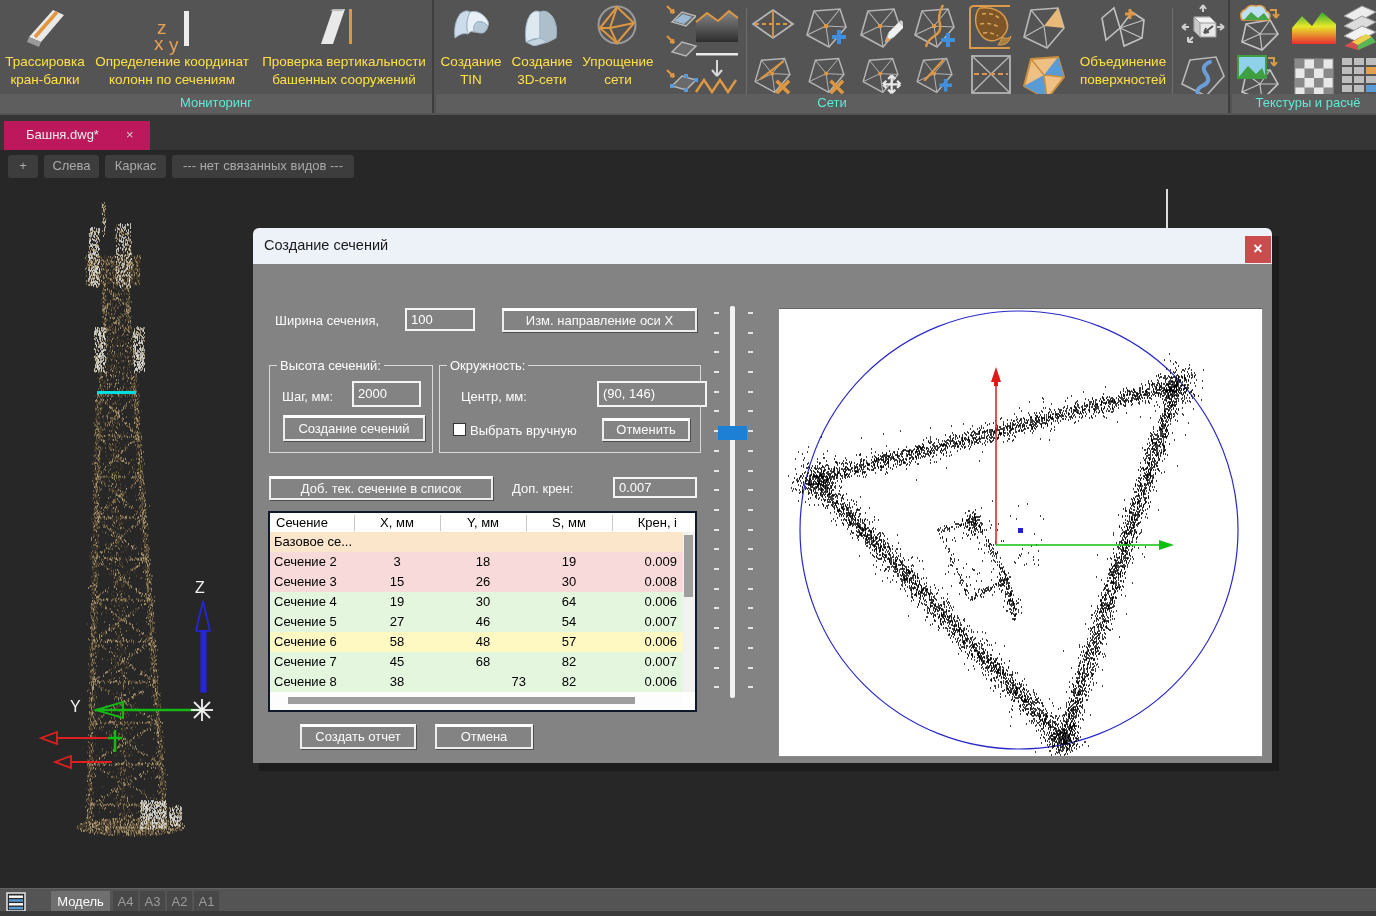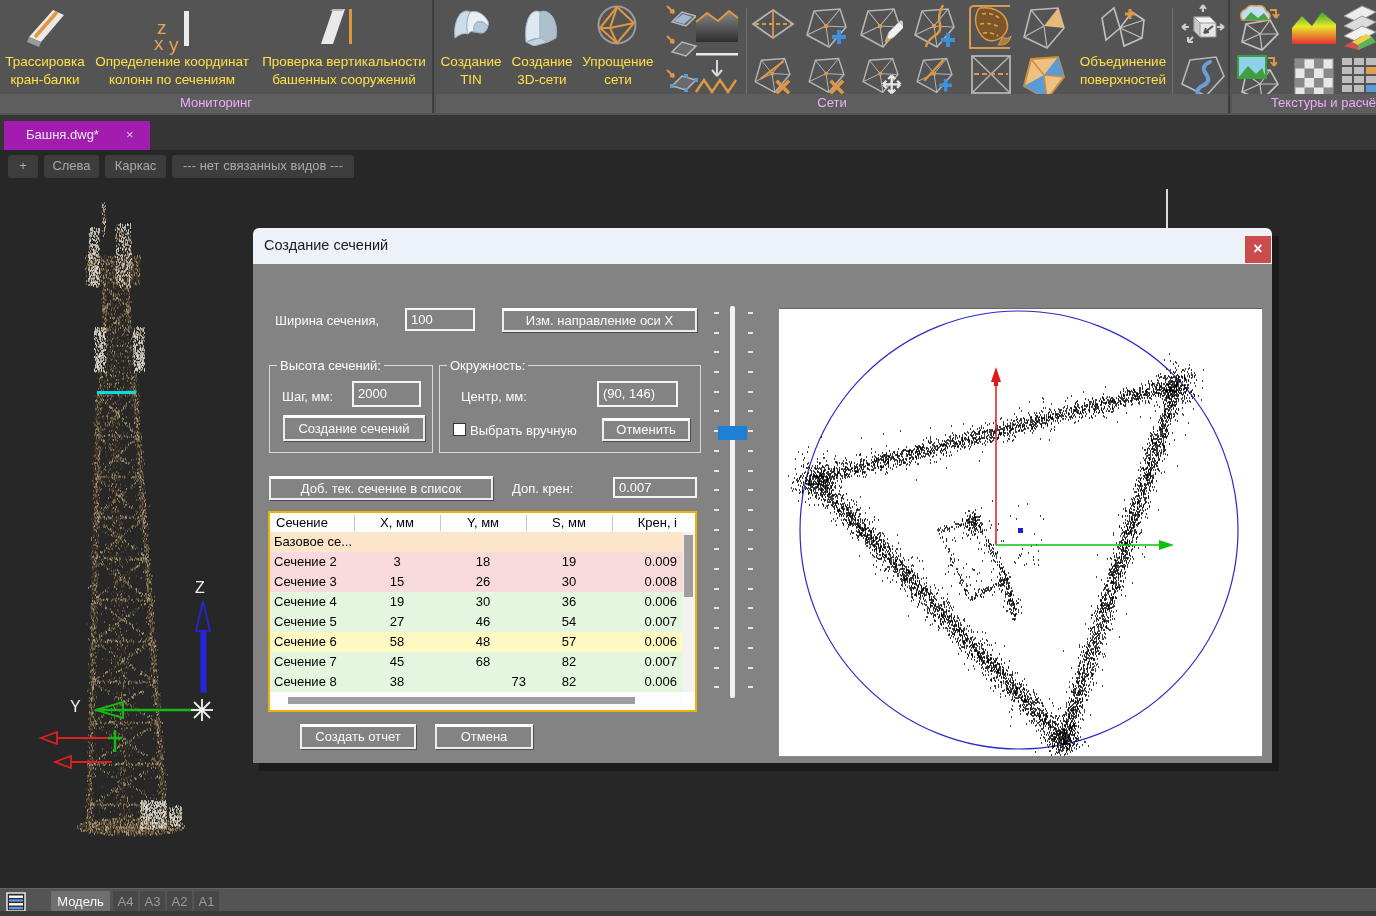--- a/index.html
+++ b/index.html
@@ -1,25 +1,25 @@
 <!DOCTYPE html>
 <html><head><meta charset="utf-8">
 <style>
 *{margin:0;padding:0;box-sizing:border-box;font-family:"Liberation Sans",sans-serif;}
 html,body{width:1376px;height:916px;overflow:hidden;background:#272727;}
 #page{position:relative;width:1376px;height:916px;}
 .abs{position:absolute;}
 
 #ribbon{position:absolute;left:0;top:0;width:1376px;height:115px;background:#545454;}
 .rgroup{position:absolute;top:0;height:113px;background:#545454;border-right:2px solid #3e3e3e;}
-.glabel{position:absolute;left:0;right:0;bottom:0;height:19px;background:#5e5e5e;color:#f0abfc;font-size:13px;text-align:center;line-height:18px;white-space:nowrap;z-index:5;}
+.glabel{position:absolute;left:0;right:0;bottom:0;height:19px;background:#5e5e5e;color:#5eead4;font-size:13px;text-align:center;line-height:18px;white-space:nowrap;z-index:5;}
 .bigbtn{position:absolute;color:#fde047;font-size:13.5px;text-align:center;line-height:17.5px;}
 
 #tabbar{position:absolute;left:0;top:115px;width:1376px;height:35px;background:#353535;}
-#doctab{position:absolute;left:4px;top:6px;width:146px;height:29px;background:#a21caf;color:#ececec;font-size:13px;line-height:28px;}
+#doctab{position:absolute;left:4px;top:6px;width:146px;height:29px;background:#be185d;color:#ececec;font-size:13px;line-height:28px;}
 #doctab span.t{position:absolute;left:22px;}
 #doctab span.x{position:absolute;left:122px;top:0px;color:#cfcfcf;font-size:13px;}
 
 #viewport{position:absolute;left:0;top:150px;width:1376px;height:738px;background:#272727;}
 .vbtn{position:absolute;top:5px;height:23px;background:#3d3d3d;border-radius:3px;color:#a9a9a9;font-size:13px;line-height:22px;text-align:center;}
 
 #statusbar{position:absolute;left:0;top:888px;width:1376px;height:28px;background:#545454;border-top:1px solid #636363;}
 #statusbar .stab{position:absolute;top:2px;height:22px;font-size:13px;line-height:21px;text-align:center;}
 .stA{background:#484848;color:#9b9b9b;}
 
@@ -28,21 +28,21 @@
 #dlgtitle{position:absolute;left:0;top:0;width:100%;height:36px;background:#edf1f8;border-radius:6px 6px 0 0;color:#1b1b1b;font-size:14.5px;line-height:35px;}
 #dlgtitle span{margin-left:11px;}
 #dlgclose{position:absolute;right:1px;top:8px;width:26px;height:27px;background:#ca4c4c;color:#fff;font-size:16px;line-height:25px;text-align:center;font-weight:bold;}
 #dlgbody{position:absolute;left:0;top:36px;width:100%;height:499px;background:#838383;}
 .dlbl{position:absolute;color:#fdfdfd;font-size:13px;white-space:nowrap;}
 .tbx{position:absolute;background:#838383;border:2px solid #f4f4f4;color:#fff;font-size:13px;padding-left:4px;line-height:19px;}
 .wbtn{position:absolute;background:#838383;border:2px solid #ededed;border-top:3px solid #fdfdfd;box-shadow:1px 1px 0 #4f4f4f;color:#fbfbfb;font-size:13px;text-align:center;}
 .grpbox{position:absolute;border:1px solid #d9d9d9;}
 .grptitle{position:absolute;top:-8px;left:7px;background:#838383;padding:0 3px;color:#fdfdfd;font-size:13px;}
 
-#tblframe{position:absolute;left:15px;top:247px;width:429px;height:201px;background:#fff;border:2px solid #eab308;}
+#tblframe{position:absolute;left:15px;top:247px;width:429px;height:201px;background:#fff;border:2px solid #0f172a;}
 .trow{position:absolute;left:0px;width:413px;height:20px;font-size:13px;color:#000;}
 .trow .c0{position:absolute;left:4px;top:2px;}
 .tnum{position:absolute;top:2px;width:86px;text-align:center;}
 .tlast{position:absolute;top:2px;right:16px;text-align:right;}
 .hsep{position:absolute;top:2px;width:1px;height:16px;background:#c8c8c8;}
 
 .tickL{position:absolute;left:461px;width:5px;height:2px;background:#e6e6e6;}
 .tickR{position:absolute;left:495px;width:5px;height:2px;background:#e6e6e6;}
 </style></head>
 <body>
@@ -239,21 +239,21 @@
     <polygon points="14,13 20,19 20,33 14,27" fill="#c9c9c9" stroke="#9a9a9a"></polygon>
     <path d="M33 22 L24 29 M24 29 L29 28 M24 29 L26 24" stroke="#555" stroke-width="2" fill="none"></path>
   </svg>
   <svg class="abs" style="left:744px;top:54px" width="46" height="44" viewBox="0 0 46 44">
     <polygon points="10,6 36,3 44,22 26,42 2,30" fill="none" stroke="#b8b8b8" stroke-width="1.6"></polygon>
     <path d="M30 8 Q20 12 26 20 Q32 28 22 32 Q16 35 18 40" stroke="#6b9ed8" stroke-width="4" fill="none" stroke-linecap="round"></path>
   </svg>
  </div>
 
  <div class="rgroup" style="left:1232px;width:144px;border-right:none;">
-  <div class="glabel" style="text-align:right;padding-left:8px;">Текстуры и расчё</div>
+  <div class="glabel" style="text-align:center;padding-left:8px;">Текстуры и расчё</div>
   <svg class="abs" style="left:4px;top:4px" width="50" height="48" viewBox="0 0 50 48">
     <polygon points="10,20 34,16 42,30 26,46 6,38" fill="none" stroke="#c2c2c2" stroke-width="1.6"></polygon>
     <path d="M10 20 L24 30 L34 16 M24 30 L42 30 M24 30 L26 46 M24 30 L6 38" stroke="#c2c2c2" stroke-width="1.2" fill="none"></path>
     <path d="M6 16 Q2 8 10 5 Q13 0 20 2 Q28 0 30 7 Q36 9 33 16 Z" fill="#bfe0f2" stroke="#d99a4a" stroke-width="1.5"></path>
     <path d="M8 16 L15 8 L22 14 L28 9 L33 16 Z" fill="#47a447"></path>
     <path d="M34 6 L40 6 L40 14 M40 14 L37 10 M40 14 L43 10" stroke="#d99a4a" stroke-width="2" fill="none"></path>
   </svg>
   <svg class="abs" style="left:58px;top:10px" width="48" height="36" viewBox="0 0 48 36">
     <defs>
             <linearGradient id="rg" x1="0" y1="0" x2="0" y2="1">
@@ -389,21 +389,21 @@
 
   <div class="grpbox" style="left:16px;top:101px;width:164px;height:88px;">
     <div class="grptitle">Высота сечений:</div>
     <div class="dlbl" style="left:12px;top:23px;">Шаг, мм:</div>
     <div class="tbx" style="left:82px;top:15px;width:69px;height:26px;line-height:22px;">2000</div>
     <div class="wbtn" style="left:13px;top:49px;width:142px;height:26px;line-height:21px;">Создание сечений</div>
   </div>
   <div class="grpbox" style="left:186px;top:101px;width:262px;height:88px;">
     <div class="grptitle">Окружность:</div>
     <div class="dlbl" style="left:21px;top:23px;">Центр, мм:</div>
-    <div class="tbx" style="left:157px;top:15px;width:81px;height:26px;line-height:22px;">(90, 146)</div>
+    <div class="tbx" style="left:157px;top:15px;width:110px;height:26px;line-height:22px;">(90, 146)</div>
     <div class="abs" style="left:13px;top:57px;width:13px;height:13px;background:#fff;border:1px solid #333;"></div>
     <div class="dlbl" style="left:30px;top:57px;">Выбрать вручную</div>
     <div class="wbtn" style="left:162px;top:52px;width:88px;height:23px;line-height:18px;">Отменить</div>
   </div>
 
   <div class="wbtn" style="left:16px;top:212px;width:224px;height:24px;line-height:19px;">Доб. тек. сечение в список</div>
   <div class="dlbl" style="left:259px;top:217px;">Доп. крен:</div>
   <div class="tbx" style="left:360px;top:213px;width:84px;height:21px;line-height:17px;">0.007</div>
 
   <div id="tblframe">
@@ -432,21 +432,21 @@
             <span class="c0">Сечение 3</span>
             <span class="tnum" style="left:84px;">15</span>
             <span class="tnum" style="left:170px;">26</span>
             <span class="tnum" style="left:256px;">30</span>
             <span class="tlast" style="right:6px;">0.008</span>
           </div>
     <div class="trow" style="top:79px;background:#e5f6df;">
             <span class="c0">Сечение 4</span>
             <span class="tnum" style="left:84px;">19</span>
             <span class="tnum" style="left:170px;">30</span>
-            <span class="tnum" style="left:256px;">36</span>
+            <span class="tnum" style="left:256px;">64</span>
             <span class="tlast" style="right:6px;">0.006</span>
           </div>
     <div class="trow" style="top:99px;background:#e5f6df;">
             <span class="c0">Сечение 5</span>
             <span class="tnum" style="left:84px;">27</span>
             <span class="tnum" style="left:170px;">46</span>
             <span class="tnum" style="left:256px;">54</span>
             <span class="tlast" style="right:6px;">0.007</span>
           </div>
     <div class="trow" style="top:119px;background:#fef9c3;">

